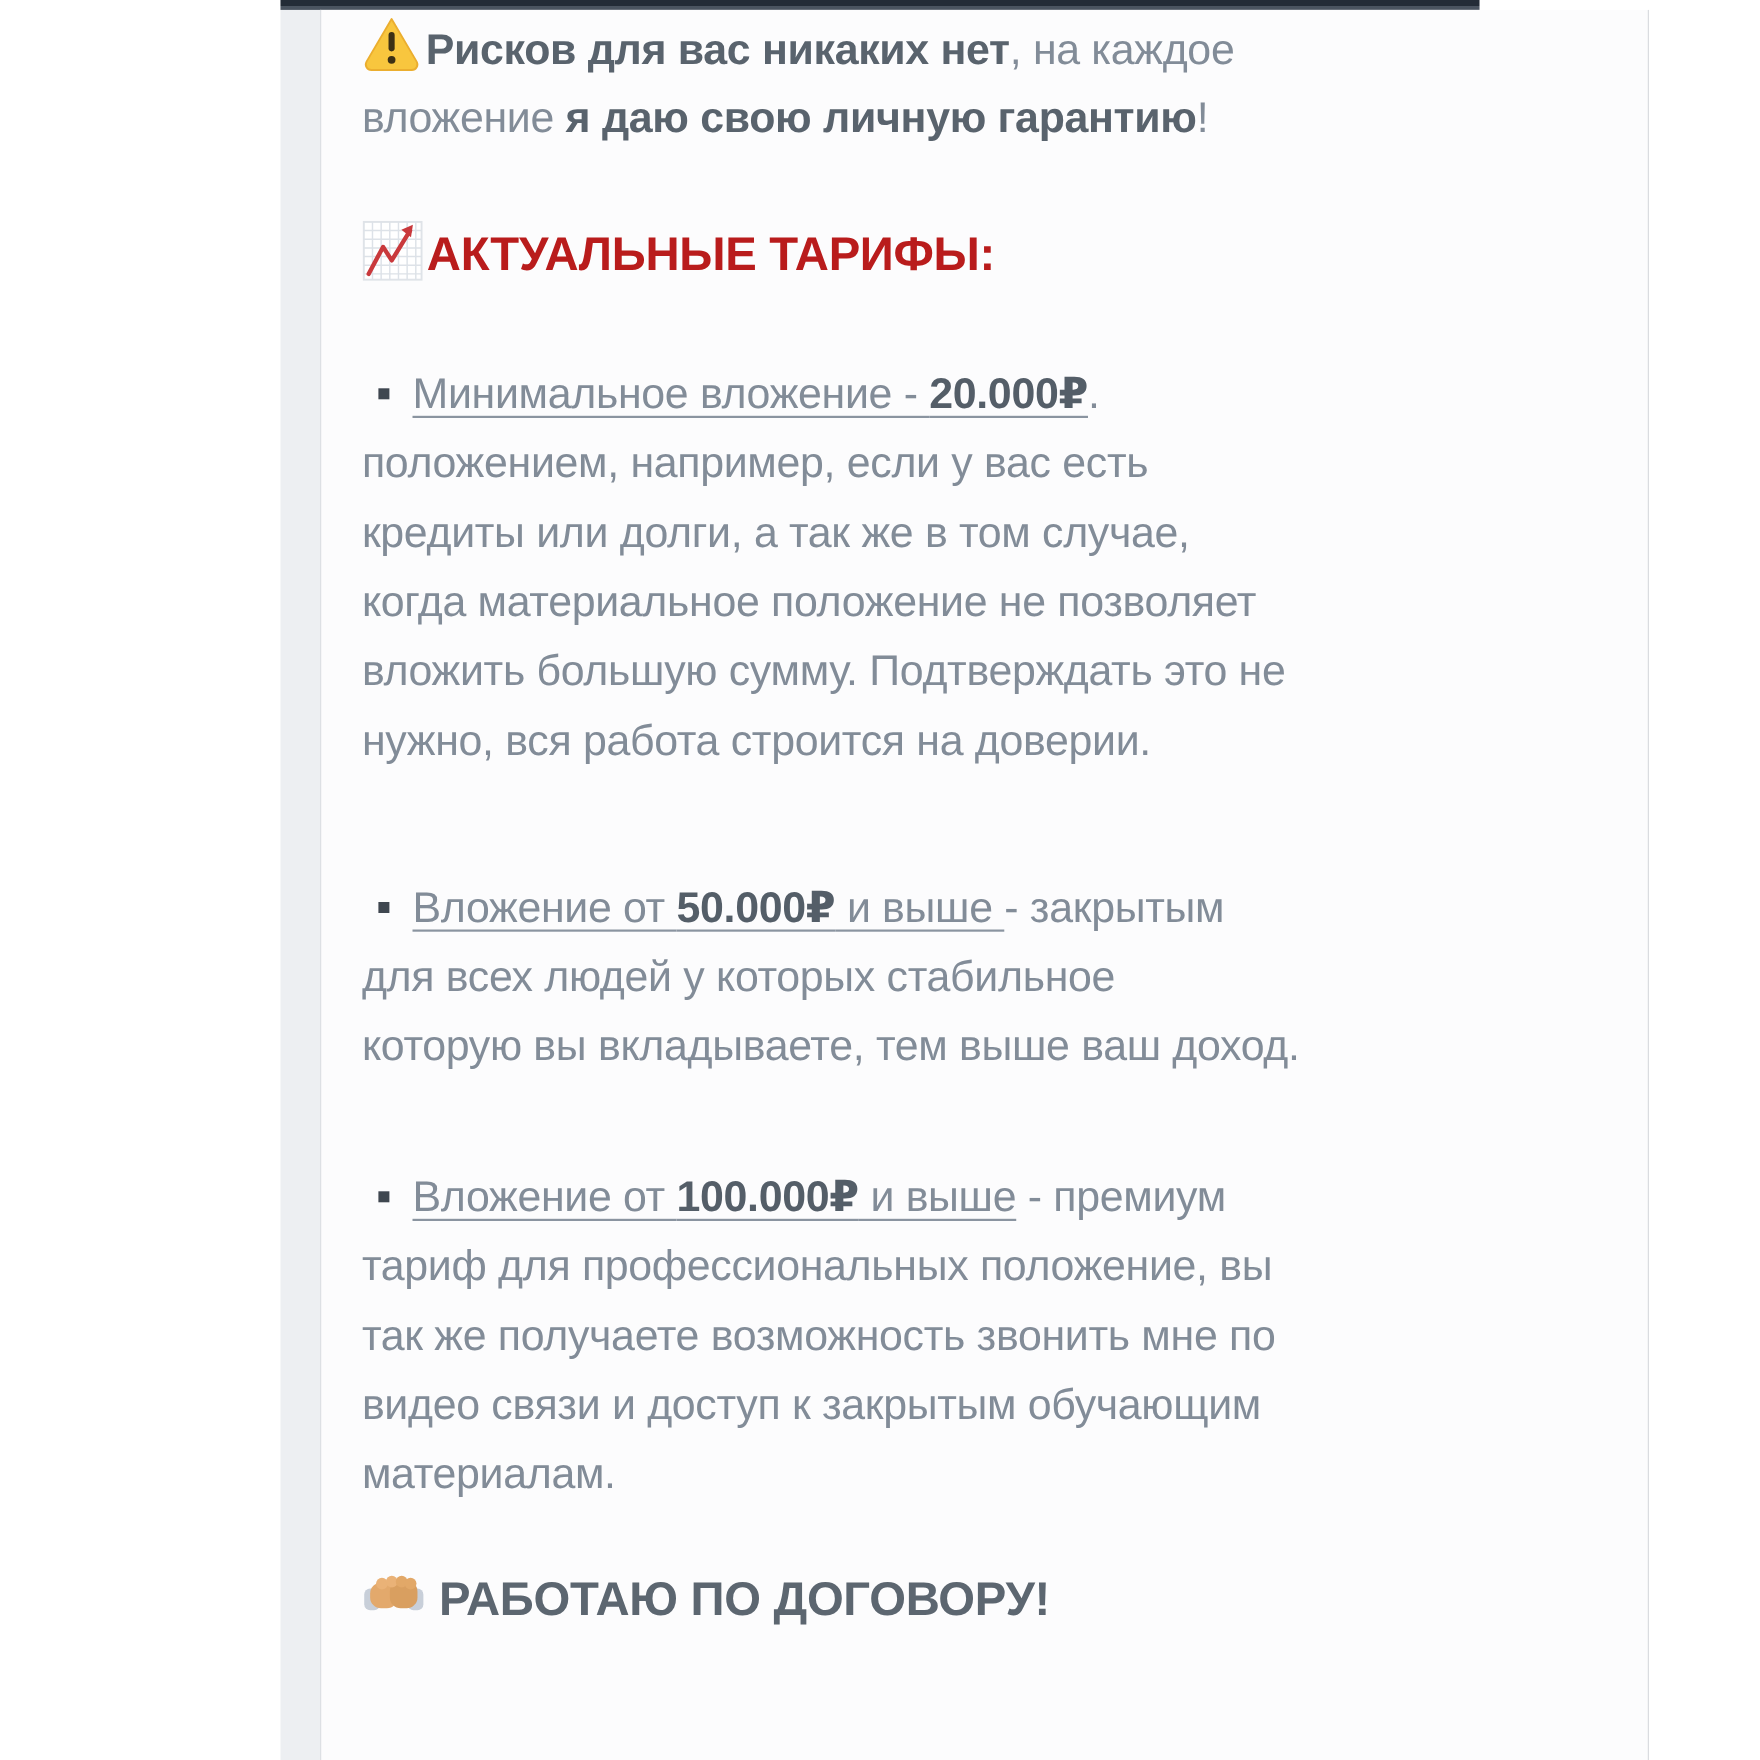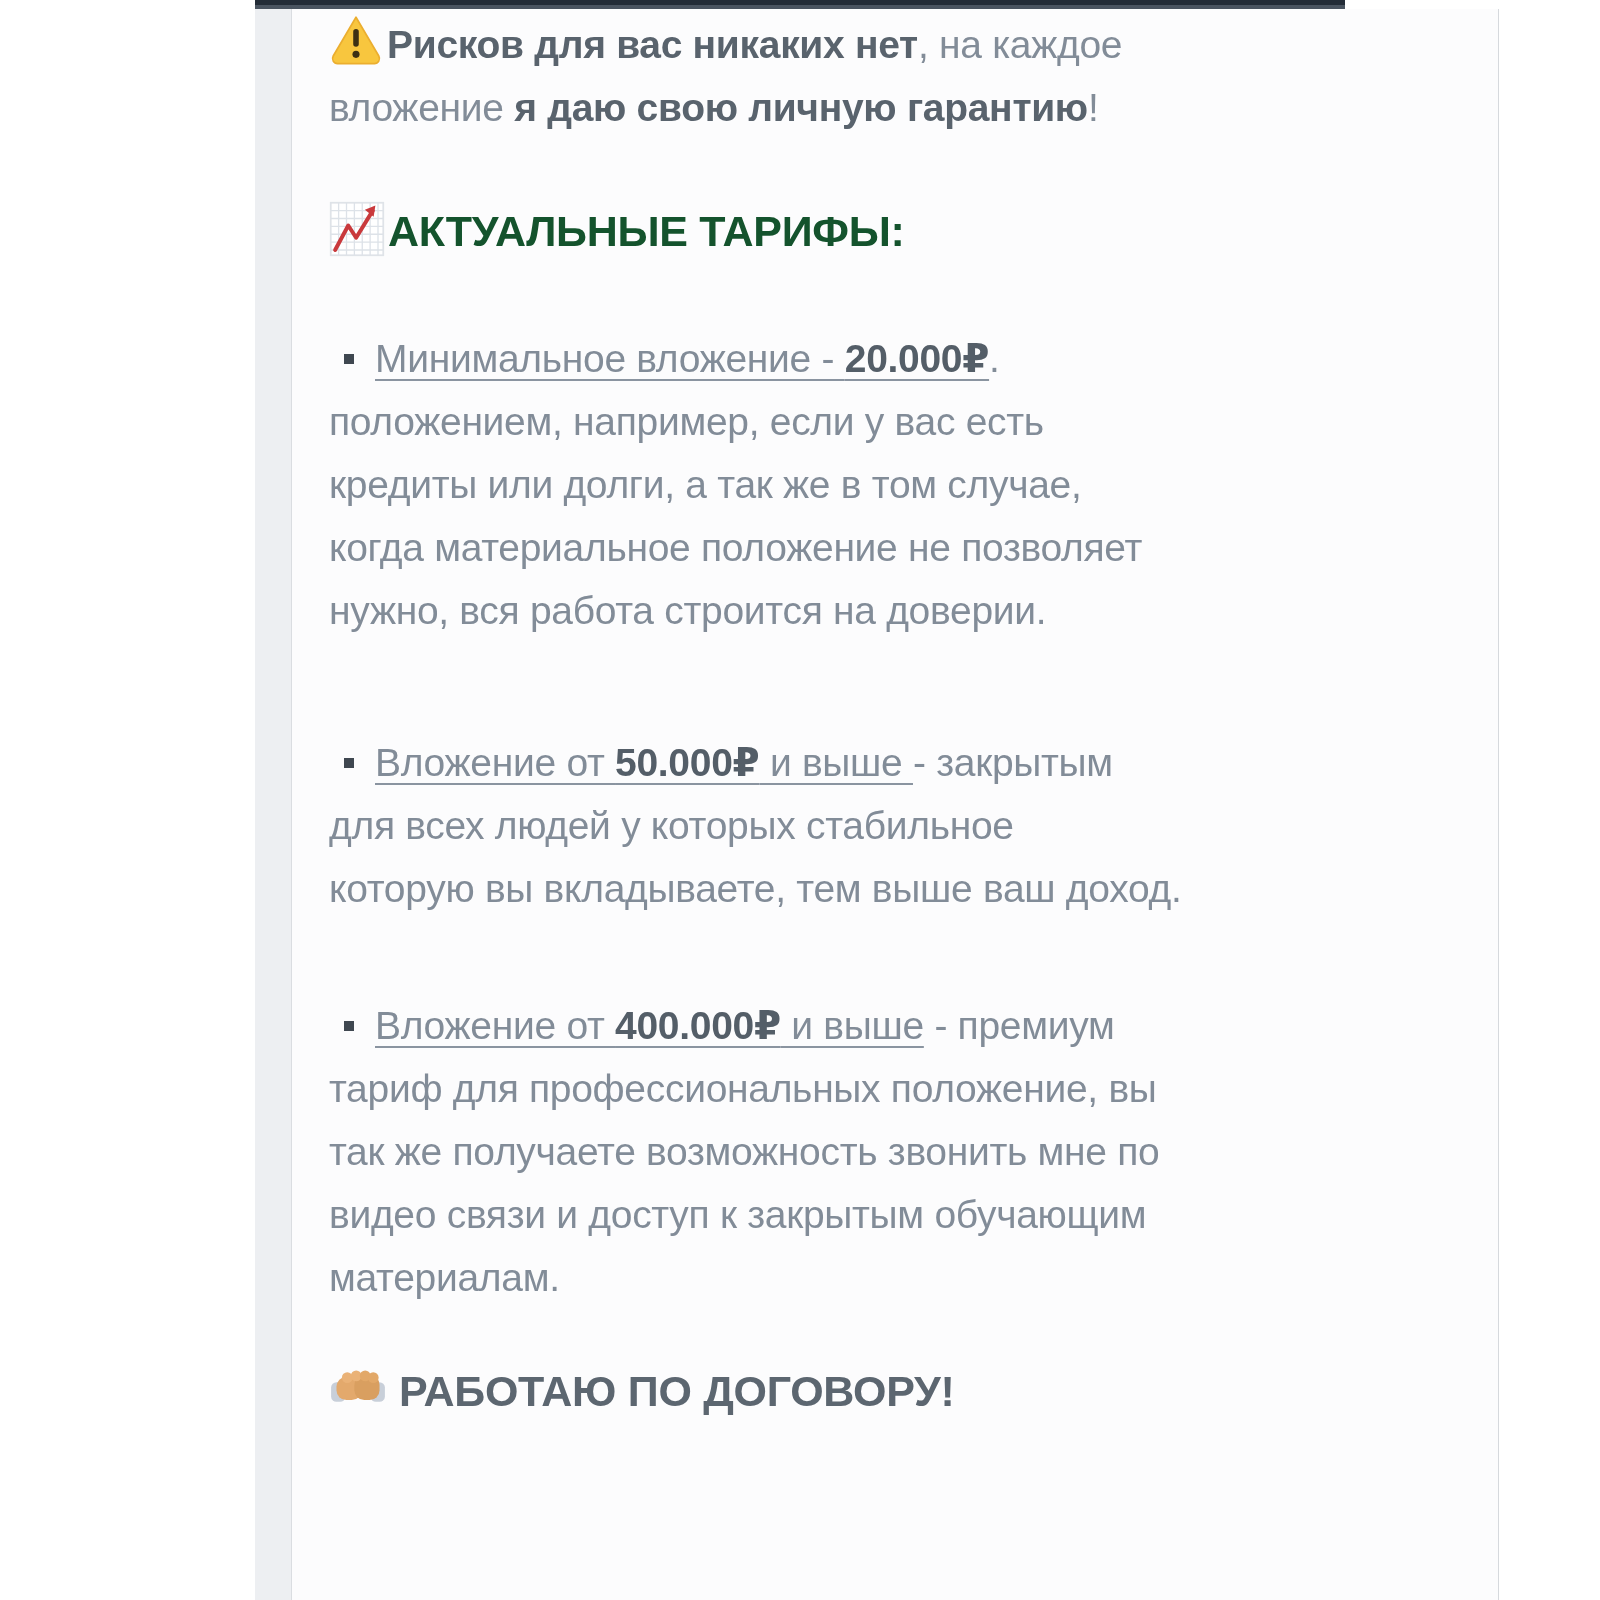--- a/index.html
+++ b/index.html
@@ -9,21 +9,21 @@
   .topbar{position:absolute;left:0;top:0;width:1090px;height:9px;
     background:linear-gradient(#232c37 0 5px,#4a5460 5px 9px);}
   .card{position:absolute;left:36px;top:9px;width:1208px;height:1591px;background:#fcfcfd;
     border-left:1px solid #dadde1;border-right:1px solid #d6d9dd;box-sizing:border-box;
     padding:4px 36px 0 37px;overflow:hidden;}
   .ln{height:63px;line-height:63px;white-space:nowrap;font-size:39px;color:#828c98;letter-spacing:-0.3px;}
   .b{font-weight:bold;color:#59636d;}
   .link{text-decoration:underline;text-decoration-color:#8a94a0;text-decoration-thickness:2px;text-underline-offset:7px;color:#828c98;margin-top:15px;}
   .link .b{color:#545e68;}
   .sq{display:inline-block;width:10px;height:10px;background:#3f4750;margin-left:15px;margin-right:21px;vertical-align:8px;}
-  .h{height:63px;line-height:63px;white-space:nowrap;font-size:43px;font-weight:bold;color:#14532d;letter-spacing:-0.3px;}
+  .h{height:63px;line-height:63px;white-space:nowrap;font-size:43px;font-weight:bold;color:#b91c1c;letter-spacing:-0.3px;}
   .h2-tariffs{margin-top:61px;}
   .p-tariff1{margin-top:64px;}
   .p-tariff2{margin-top:89px;}
   .p-tariff3{margin-top:74px;}
   .h2-footer{margin-top:51px;color:#5c6670;}
   .icon{display:inline-block;vertical-align:-10px;}
   svg{display:inline-block;}
 </style>
 </head>
 <body>
@@ -61,34 +61,35 @@
         </span><span>АКТУАЛЬНЫЕ ТАРИФЫ:</span>
       </div>
 
       <div class="p-tariff1">
         <div class="ln">
           <span class="sq"></span><span class="link"><span>Минимальное вложение - </span><span class="b">20.000₽</span><span></span></span><span>.</span>
         </div>
         <div class="ln">положением, например, если у вас есть</div>
         <div class="ln">кредиты или долги, а так же в том случае,</div>
         <div class="ln">когда материальное положение не позволяет</div>
+        <div class="ln">вложить большую сумму. Подтверждать это не</div>
         <div class="ln">нужно, вся работа строится на доверии.</div>
       </div>
 
       <div class="p-tariff2">
         <div class="ln">
           <span class="sq"></span><span class="link"><span>Вложение от </span><span class="b">50.000₽</span><span> и выше </span></span><span>- закрытым</span>
         </div>
         <div class="ln">для всех людей у которых стабильное</div>
         <div class="ln">которую вы вкладываете, тем выше ваш доход.</div>
       </div>
 
       <div class="p-tariff3">
         <div class="ln">
-          <span class="sq"></span><span class="link"><span>Вложение от </span><span class="b">400.000₽</span><span> и выше</span></span><span> - премиум</span>
+          <span class="sq"></span><span class="link"><span>Вложение от </span><span class="b">100.000₽</span><span> и выше</span></span><span> - премиум</span>
         </div>
         <div class="ln">тариф для профессиональных положение, вы</div>
         <div class="ln">так же получаете возможность звонить мне по</div>
         <div class="ln">видео связи и доступ к закрытым обучающим</div>
         <div class="ln">материалам.</div>
       </div>
 
       <div class="h h2-footer">
         <span class="icon" style="vertical-align:-12px;margin-right:12px;">
           <svg width="58" height="52" viewBox="0 0 64 58">

